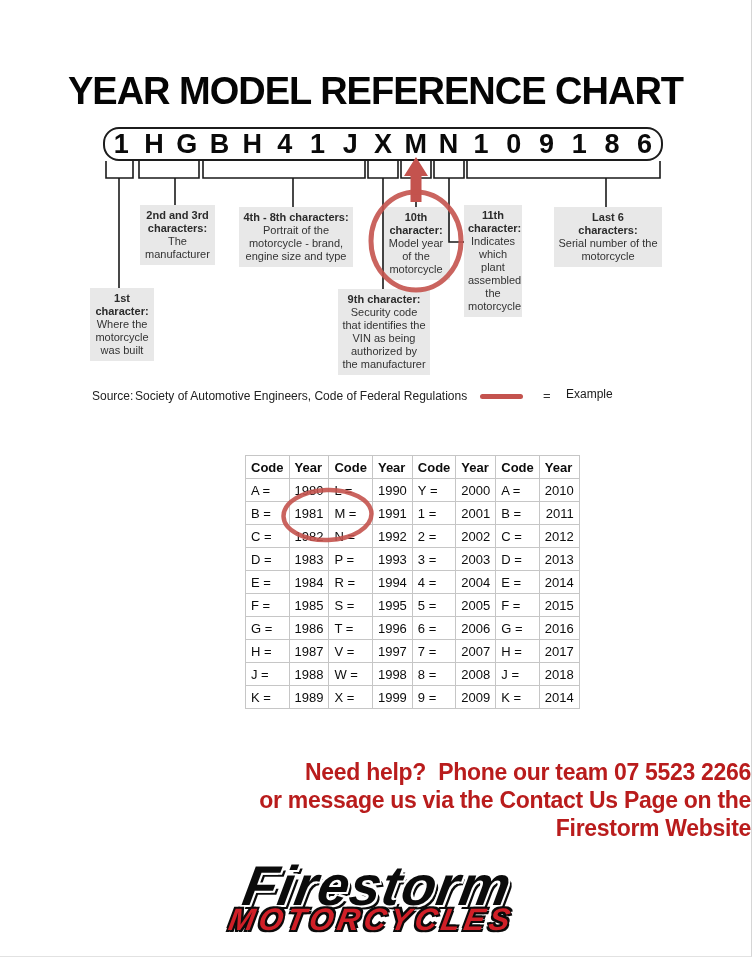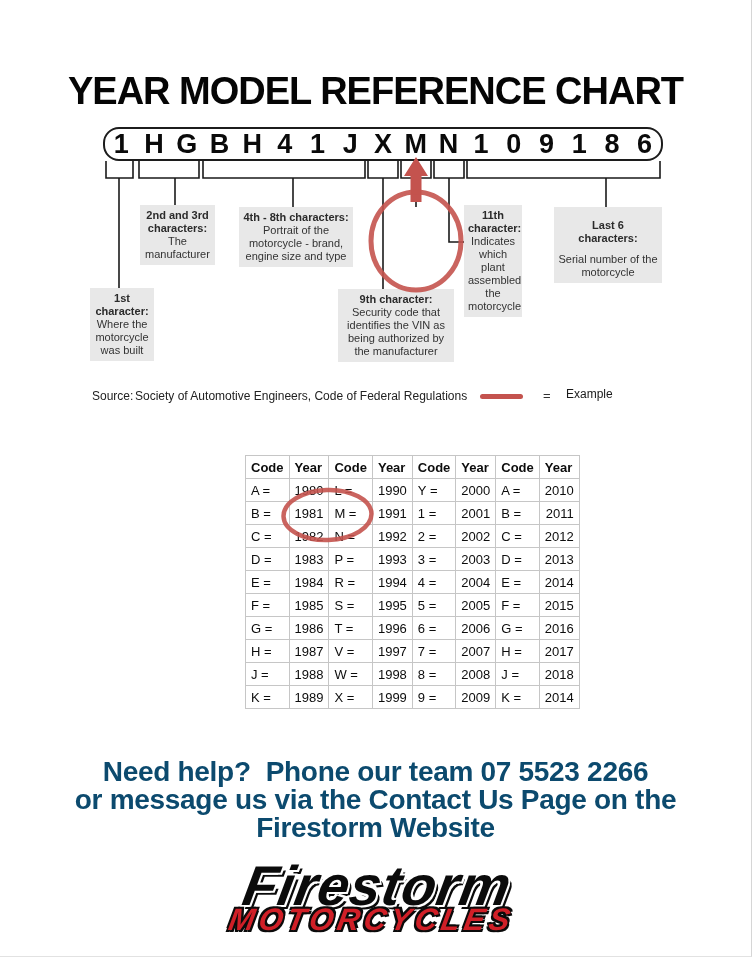--- a/index.html
+++ b/index.html
@@ -63,25 +63,25 @@
     position: absolute;
     background: #e8e8e8;
     color: #333;
     font-size: 11px;
     line-height: 13px;
     text-align: center;
     padding: 4px 4px;
     z-index: 2;
   }
   .co-head { font-weight: bold; color: #2b2b2b; }
-  .narrow-head { max-width: 64px; margin: 8px auto; }
+  .narrow-head { max-width: 64px; margin: 0 auto; }
   .co-1st    { left: 90px;  top: 288px; width: 64px;  }
   .co-2nd3rd { left: 140px; top: 205px; width: 75px;  }
   .co-4th8th { left: 239px; top: 207px; width: 114px; }
-  .co-9th    { left: 338px; top: 289px; width: 116px; }
+  .co-9th    { left: 338px; top: 289px; width: 92px; }
   .co-10th   { left: 382px; top: 207px; width: 68px;  }
   .co-11th   { left: 464px; top: 205px; width: 58px;  }
   .co-last6  { left: 554px; top: 207px; width: 108px; }
 
   
   .source-row { position: absolute; left: 0; top: 388px; width: 100%; height: 20px; font-size: 12px; color: #222; }
   .source-label { position: absolute; left: 92px; top: 1px; }
   .source-text  { position: absolute; left: 135px; top: 1px; }
   .legend-swatch {
     position: absolute; left: 480px; top: 6px;
@@ -107,25 +107,25 @@
   }
   table.codes th { font-weight: bold; text-align: left; }
   th.col-code, td.col-code { width: 34px; text-align: left; }
   th.col-year, td.col-year { width: 35px; text-align: right; }
   th.col-year { text-align: left; }
 
   
   .help {
     position: absolute;
     top: 758px; left: 0; width: 100%;
-    text-align: center;
-    font-size: 28px;
+    text-align: right;
+    font-size: 23px;
     font-weight: bold;
     line-height: 28px;
-    color: #0c4a6e;
+    color: #b91c1c;
     letter-spacing: -0.3px;
   }
   .help div { white-space: pre-wrap; }
 
   
   .logo {
     position: absolute;
     top: 858px; left: 0; width: 100%;
     text-align: center;
   }
@@ -210,20 +210,24 @@
     <div class="co-body">The manufacturer</div>
   </div>
   <div class="callout co-4th8th">
     <div class="co-head">4th - 8th characters:</div>
     <div class="co-body">Portrait of the motorcycle - brand, engine size and type</div>
   </div>
   <div class="callout co-9th">
     <div class="co-head">9th character:</div>
     <div class="co-body">Security code that identifies the VIN as being authorized by the manufacturer</div>
   </div>
+  <div class="callout co-10th">
+    <div class="co-head">10th character:</div>
+    <div class="co-body">Model year of the motorcycle</div>
+  </div>
   <div class="callout co-11th">
     <div class="co-head">11th character:</div>
     <div class="co-body">Indicates which plant assembled the motorcycle</div>
   </div>
   <div class="callout co-last6">
     <div class="co-head narrow-head">Last 6 characters:</div>
     <div class="co-body">Serial number of the motorcycle</div>
   </div>
 
   <div class="source-row">

